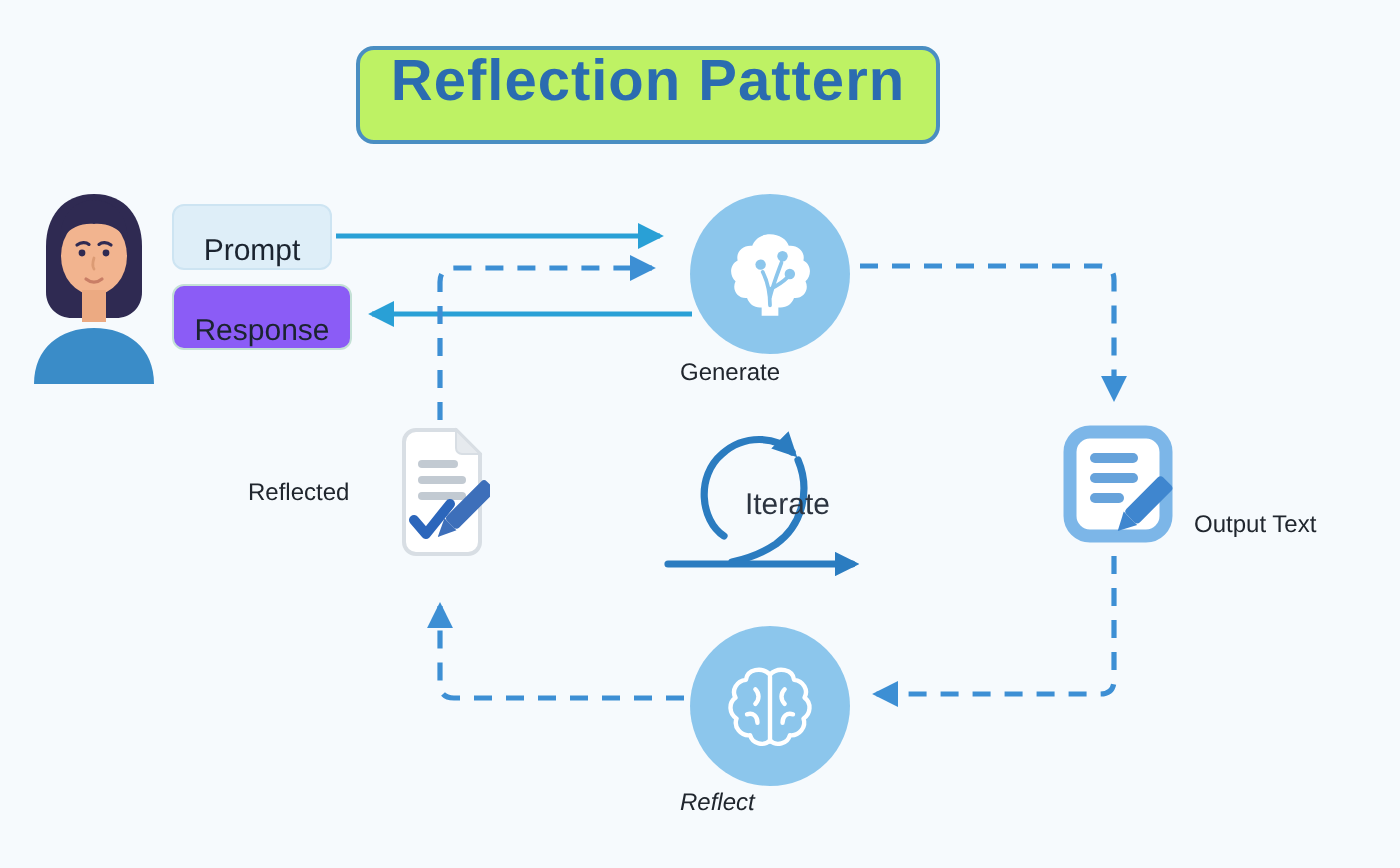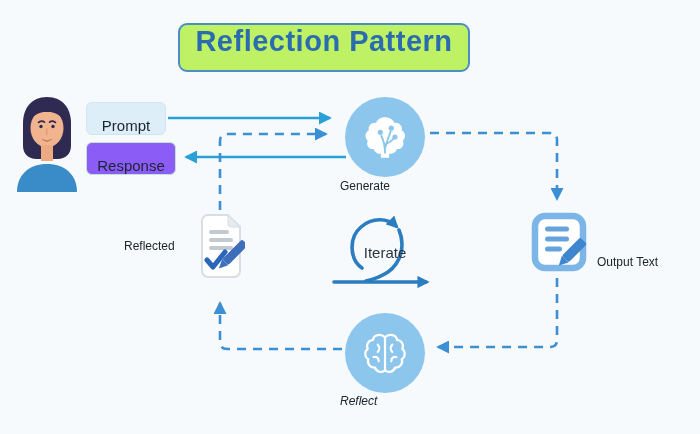--- a/index.html
+++ b/index.html
@@ -31,21 +31,21 @@
   .circle-generate{left:345px;top:97px;}
   .circle-reflect{left:345px;top:313px;}
   .node-label{
     position:absolute;font-size:12px;color:#20262e;text-align:left;font-weight:500;
   }
   .label-generate{left:340px;top:179px;width:90px;}
   .label-reflect{left:340px;top:394px;width:90px;font-style:italic;}
   .label-output{left:597px;top:231px;margin-top:24px;}
   .label-reflected{left:98px;top:239px;margin-left:26px;}
   .label-iterate{
-    position:absolute;left:355px;top:244px;width:60px;text-align:center;
+    position:absolute;left:355px;top:244px;width:60px;text-align:right;
     font-size:15px;color:#2c3440;
   }
   .icon-abs{position:absolute;}
   .avatar{left:6px;top:88px;width:82px;height:104px;}
   .iterate-svg{left:330px;top:208px;width:112px;height:82px;}
   .output-icon{left:530px;top:211px;width:58px;height:62px;}
   .reflected-icon{left:197px;top:212px;width:48px;height:68px;}
 </style>
 </head>
 <body>

